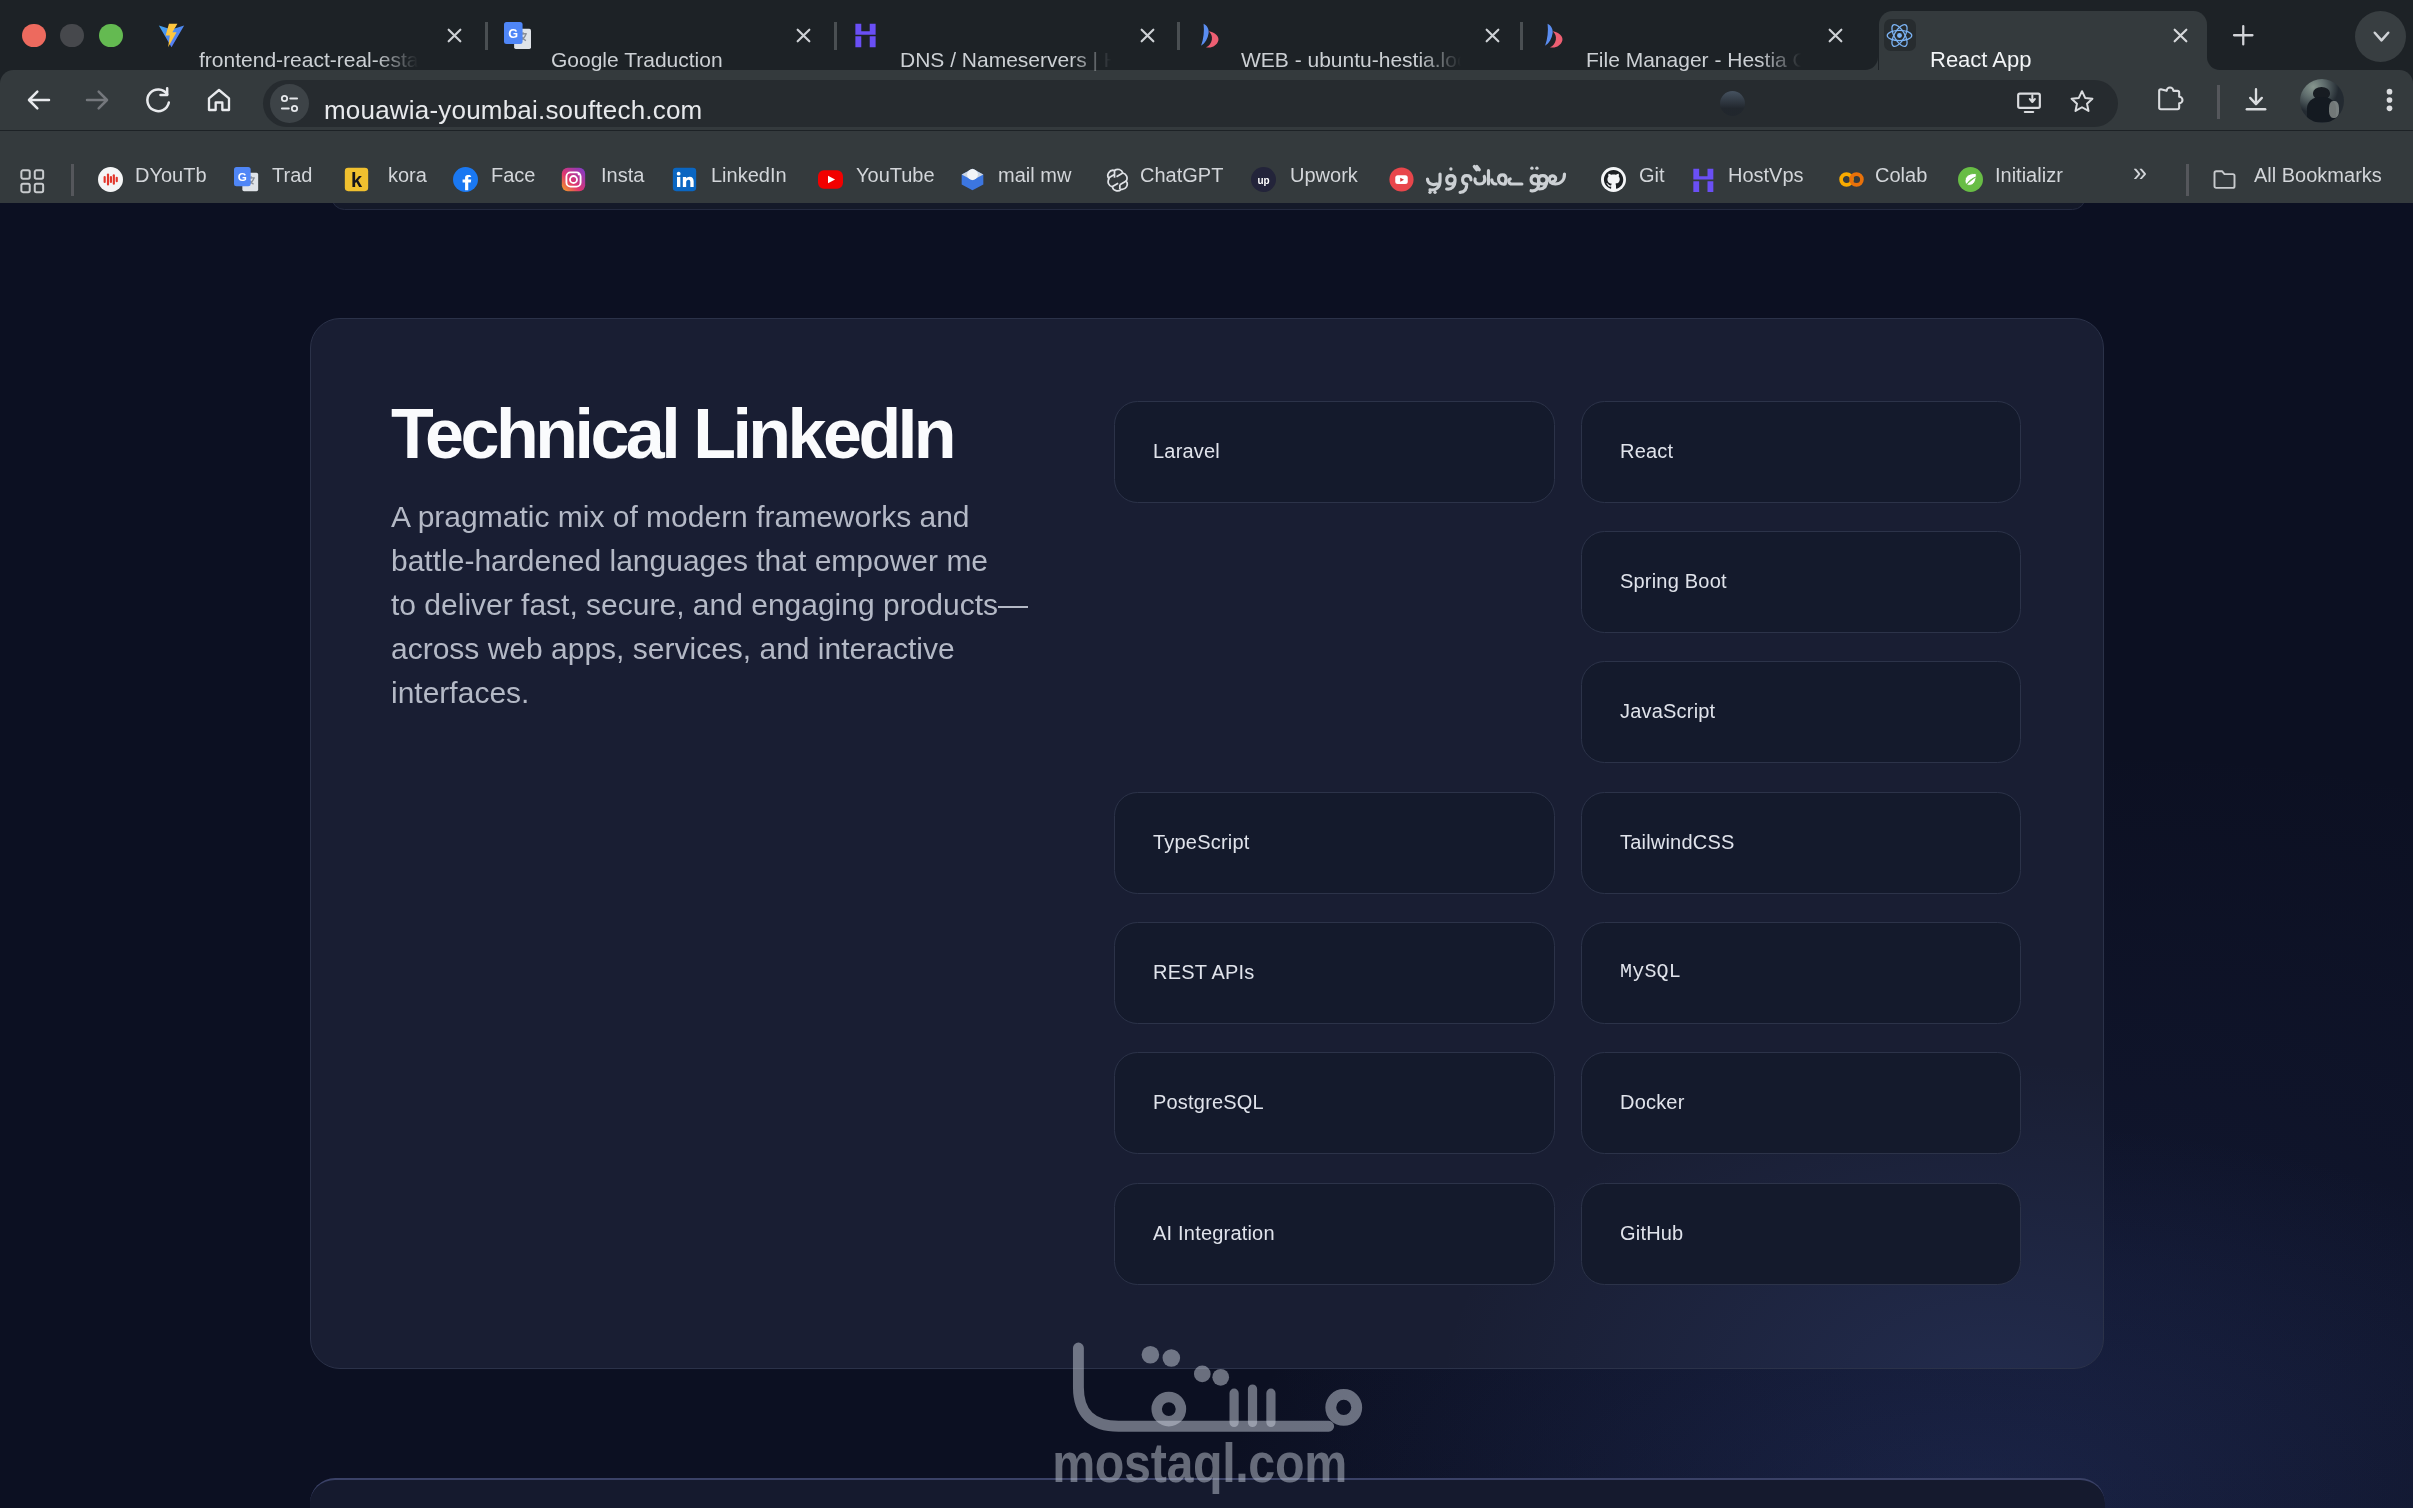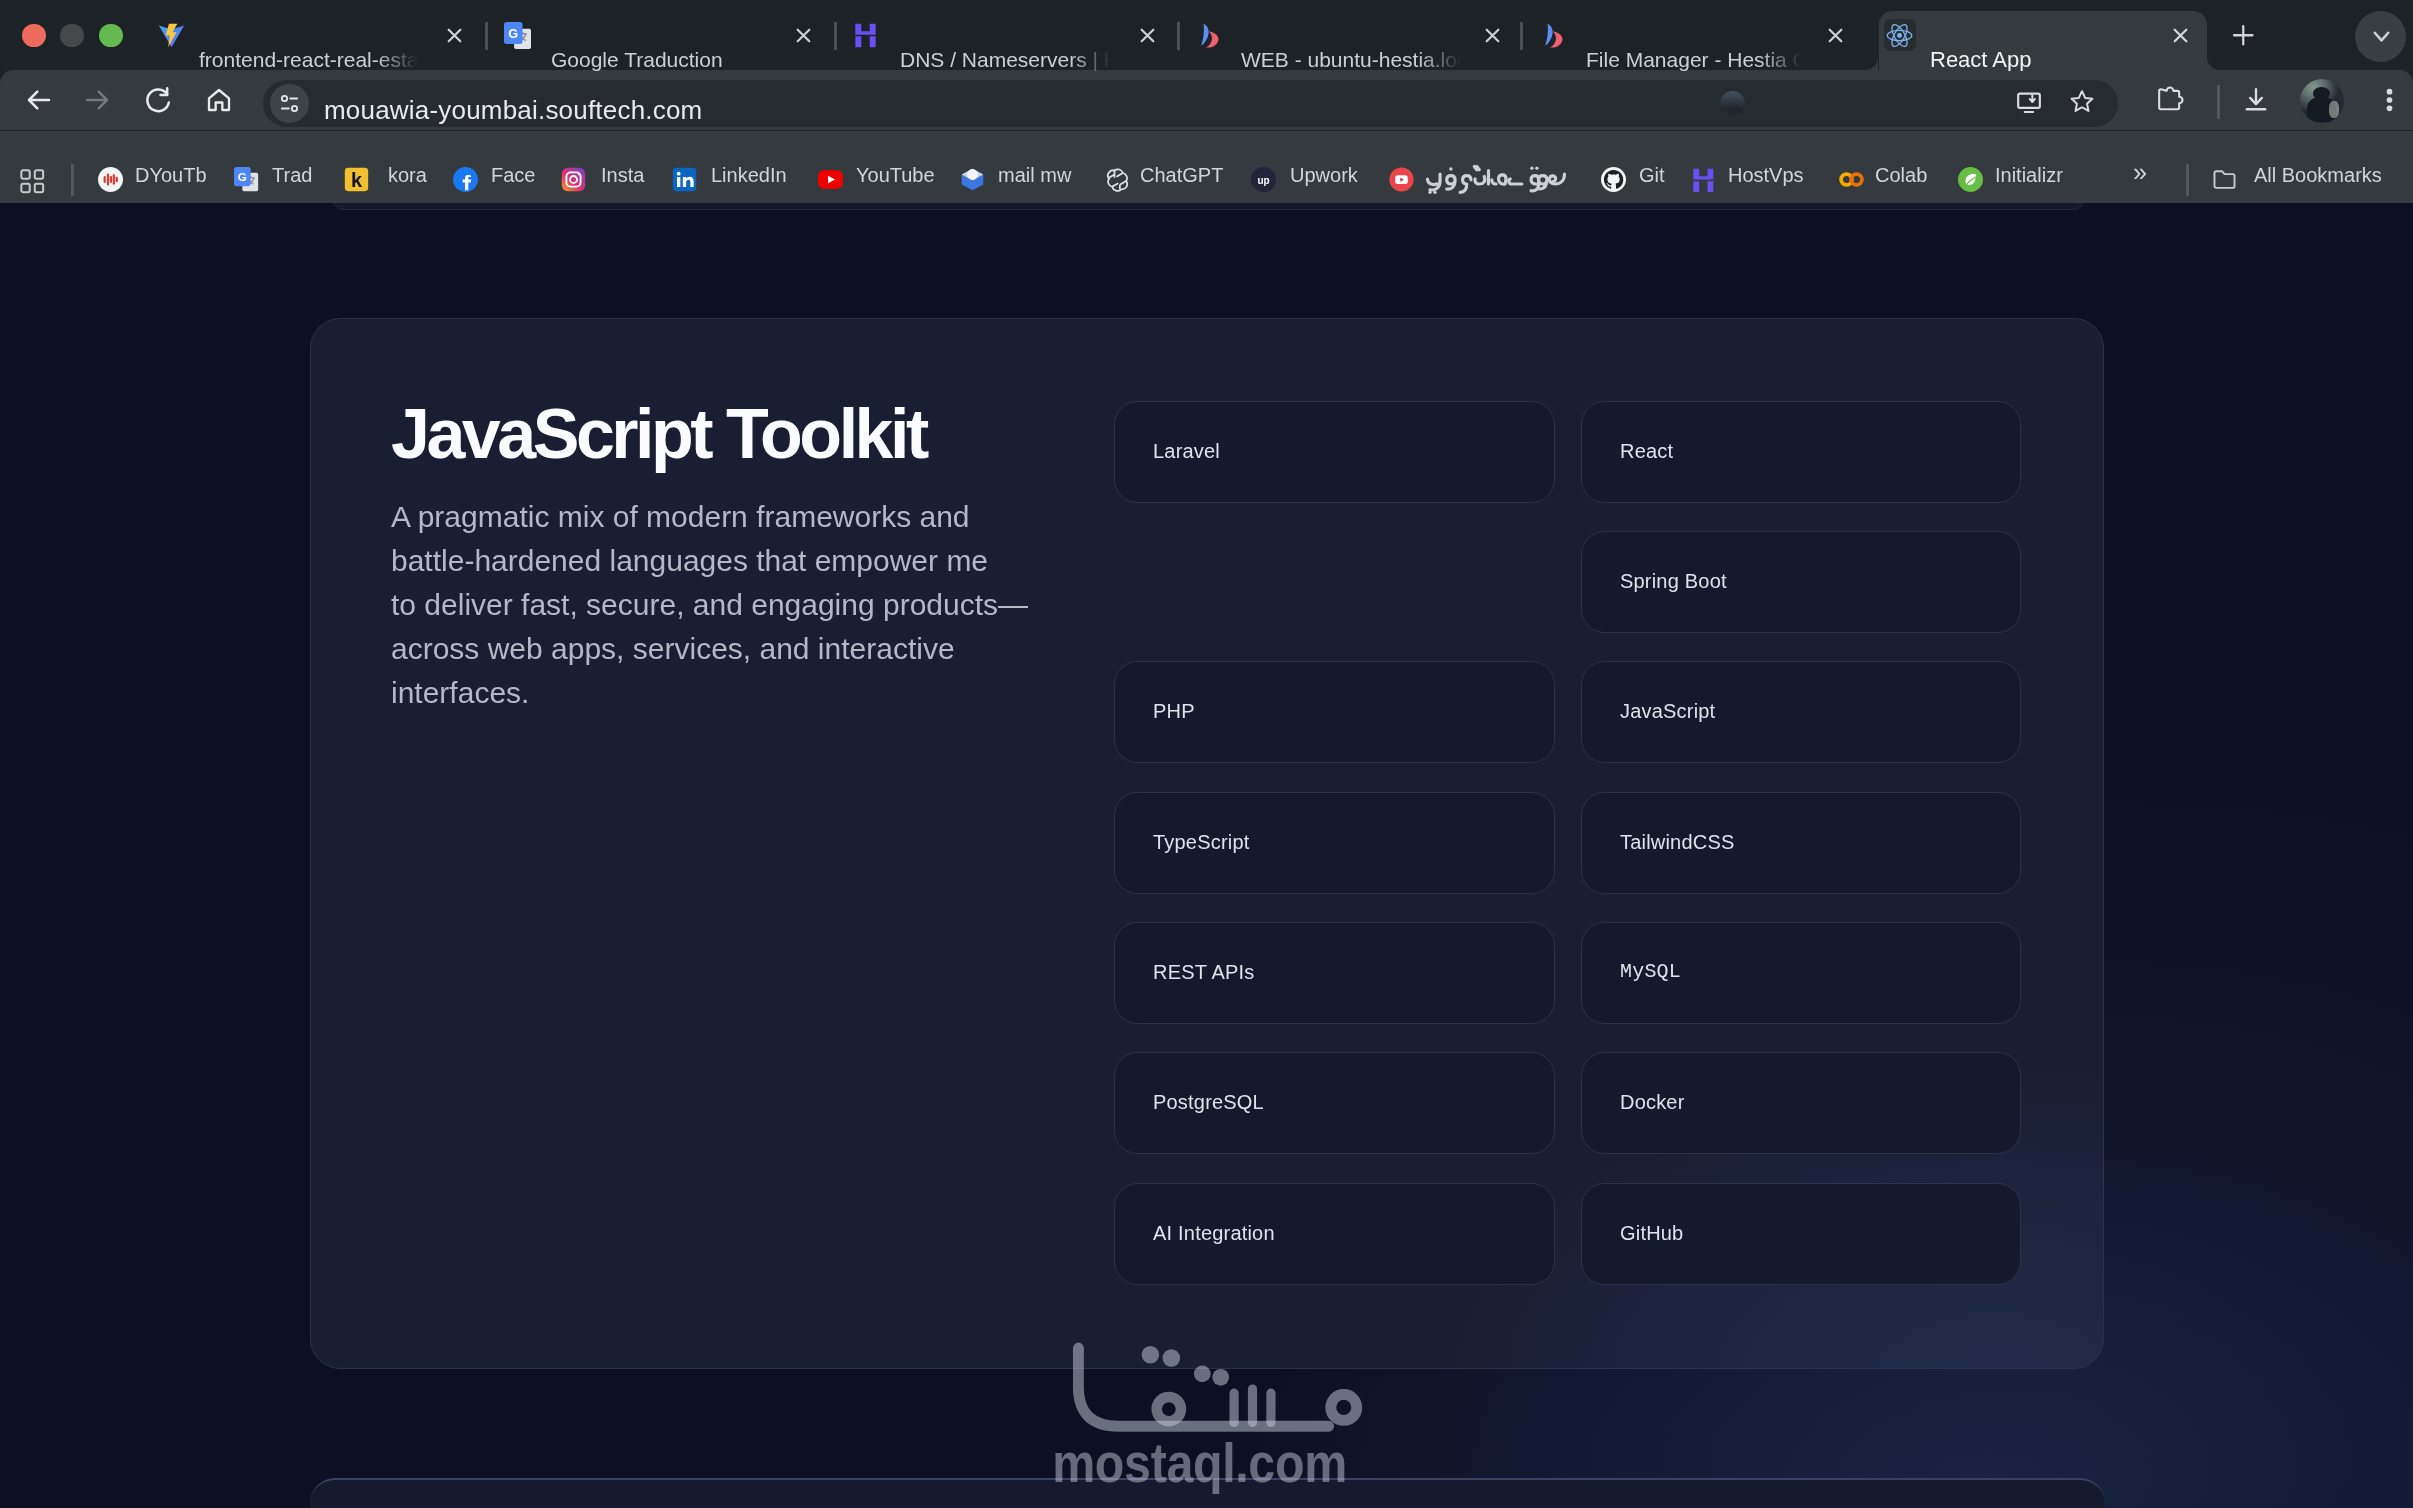--- a/index.html
+++ b/index.html
@@ -37,26 +37,25 @@
   svg.xi { display:block; }
   #chevcircle { position:absolute; left:2355px; top:11px; width:51px; height:51px; border-radius:50%; background:#383e41; }
   .bmtxt { position:absolute; top:164px; font-size:20px; line-height:23.5px; color:#d2d5d9; white-space:nowrap; }
   .bmico { position:absolute; top:167px; }
 </style>
 </head>
 <body>
 <div id="page">
   <div id="topcard"></div>
   <div id="maincard">
-    <h2 id="tk">JavaScript Toolkit</h2>
+    <h2 id="tk">Technical LinkedIn</h2>
     <div id="para">A pragmatic mix of modern frameworks and<br>battle-hardened languages that empower me<br>to deliver fast, secure, and engaging products—<br>across web apps, services, and interactive<br>interfaces.</div>
     <div class="chip" style="left:803px;top:82px;">Laravel</div>
     <div class="chip" style="left:1270px;top:82px;width:440px;">React</div>
     <div class="chip" style="left:1270px;top:212px;width:440px;">Spring Boot</div>
-    <div class="chip" style="left:803px;top:342px;">PHP</div>
     <div class="chip" style="left:1270px;top:342px;width:440px;">JavaScript</div>
     <div class="chip" style="left:803px;top:473px;">TypeScript</div>
     <div class="chip" style="left:1270px;top:473px;width:440px;">TailwindCSS</div>
     <div class="chip" style="left:803px;top:603px;">REST APIs</div>
     <div class="chip" style="left:1270px;top:603px;width:440px;font-family:Liberation Mono, monospace;">MySQL</div>
     <div class="chip" style="left:803px;top:733px;">PostgreSQL</div>
     <div class="chip" style="left:1270px;top:733px;width:440px;">Docker</div>
     <div class="chip" style="left:803px;top:864px;">AI Integration</div>
     <div class="chip" style="left:1270px;top:864px;width:440px;">GitHub</div>
   </div>

